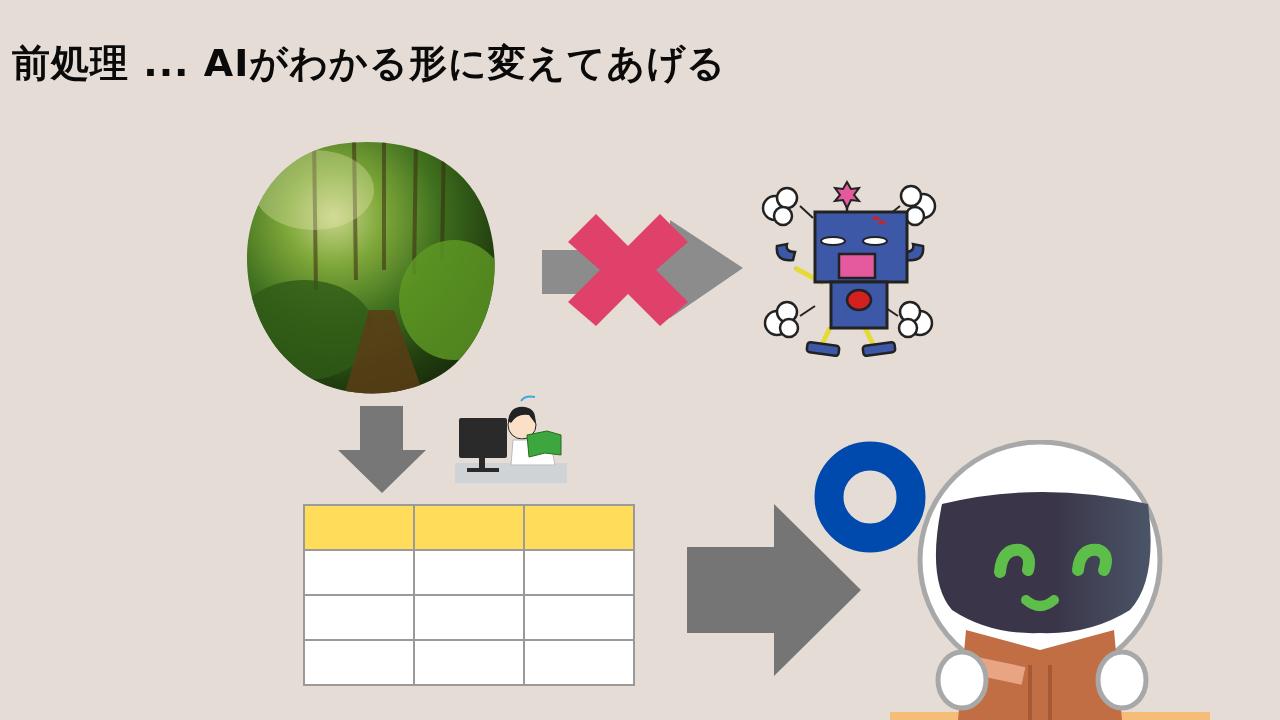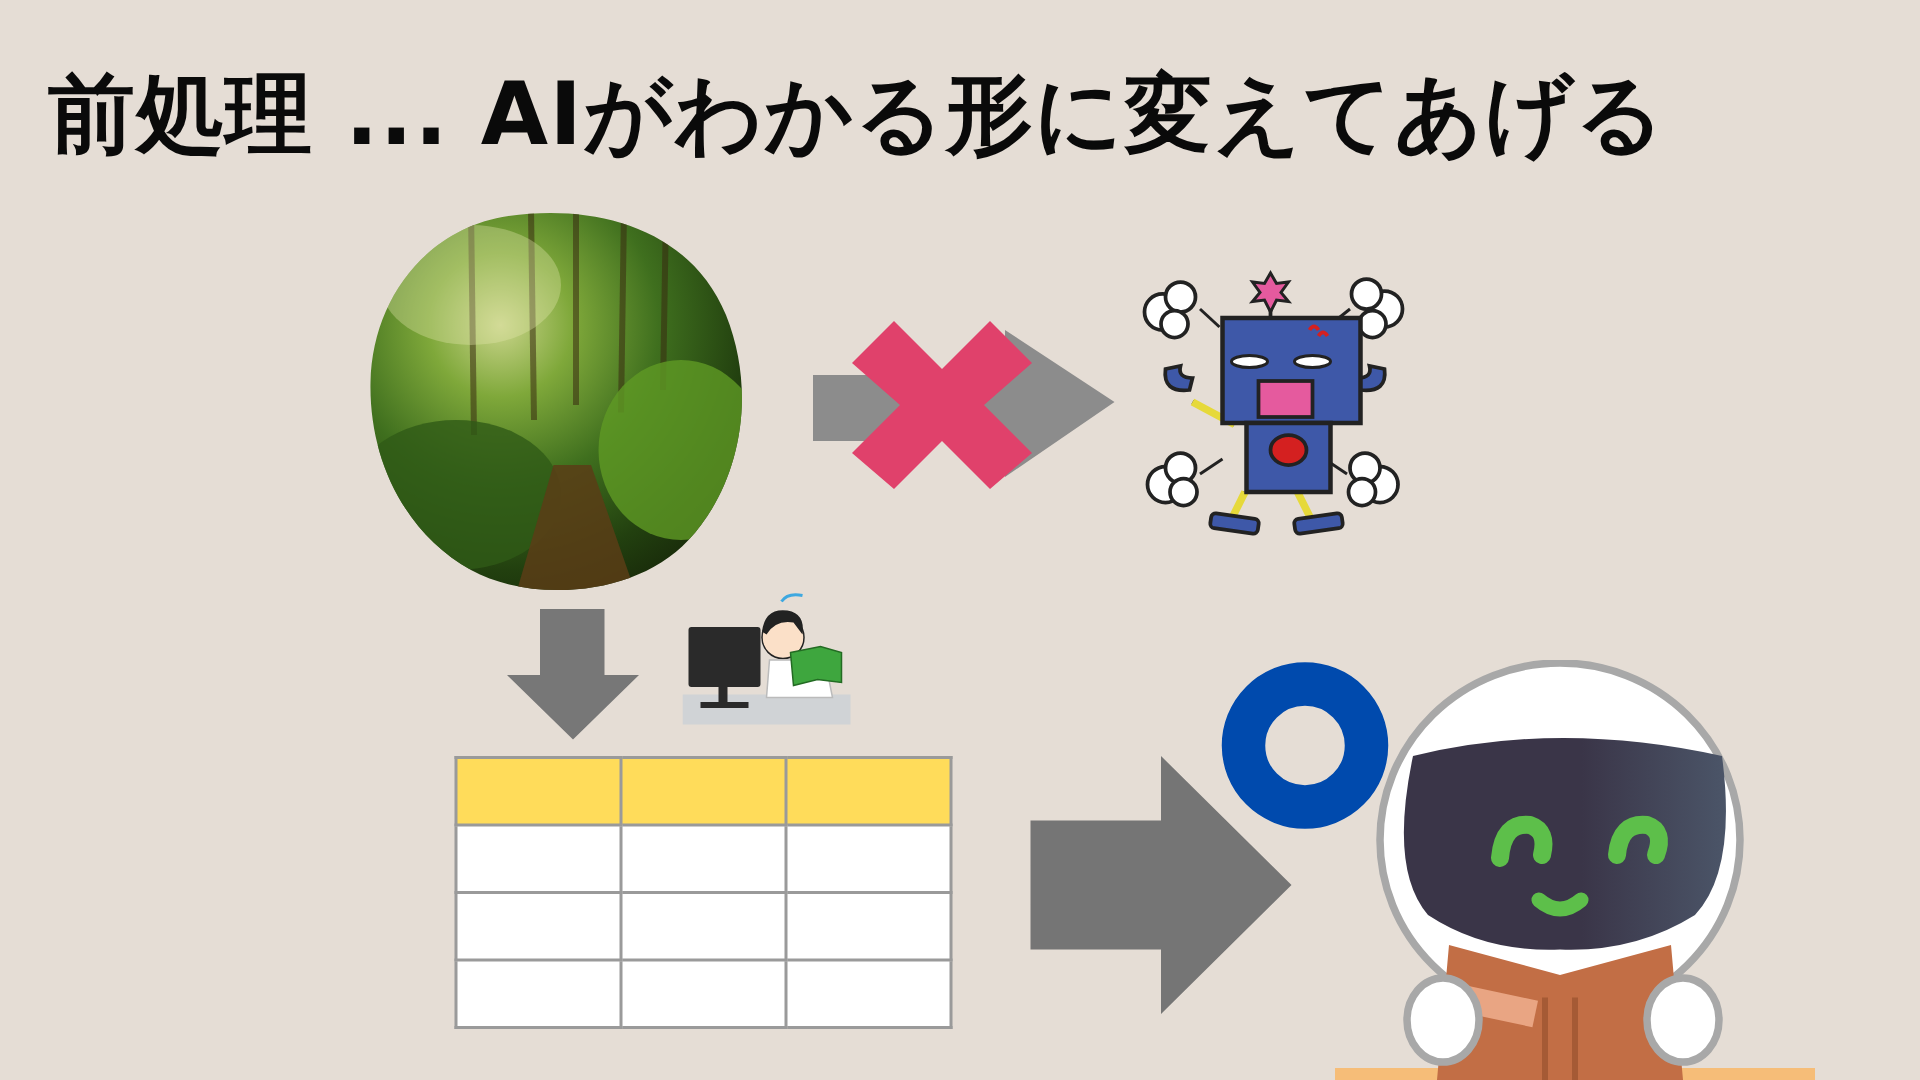--- a/index.html
+++ b/index.html
@@ -1,17 +1,17 @@
 <!DOCTYPE html>
 <html><head>
 <meta charset="utf-8">
 <style>
   html, body { margin:0; padding:0; }
   body { width:1280px; height:720px; background:#e5ddd5; position:relative; overflow:hidden; font-family:"DejaVu Sans", sans-serif; }
-  .title { position:absolute; left:32px; top:38px; font-size:58px; font-weight:bold; color:#0a0a0a; letter-spacing:1px; white-space:nowrap; }
+  .title { position:absolute; left:12px; top:38px; font-size:38px; font-weight:bold; color:#0a0a0a; letter-spacing:1px; white-space:nowrap; }
   .abs { position:absolute; }
   table.grid { border-collapse:collapse; position:absolute; left:303px; top:504px; }
   table.grid td { width:108px; height:43px; border:2px solid #9a9a9a; background:#ffffff; padding:0; }
   table.grid tr.head td { background:#ffdc5a; }
 </style>
 </head>
 <body>
 
 <div class="title">前処理 ... AIがわかる形に変えてあげる</div>
 

